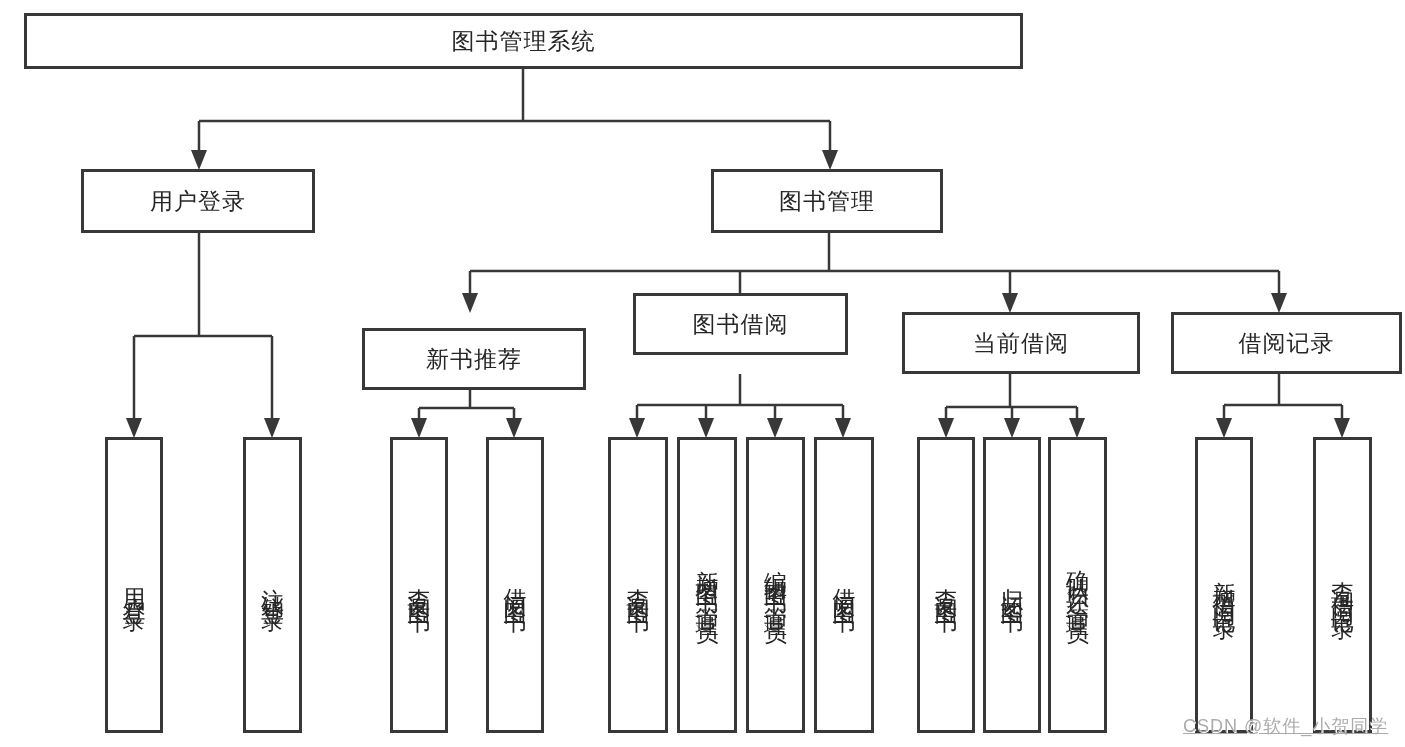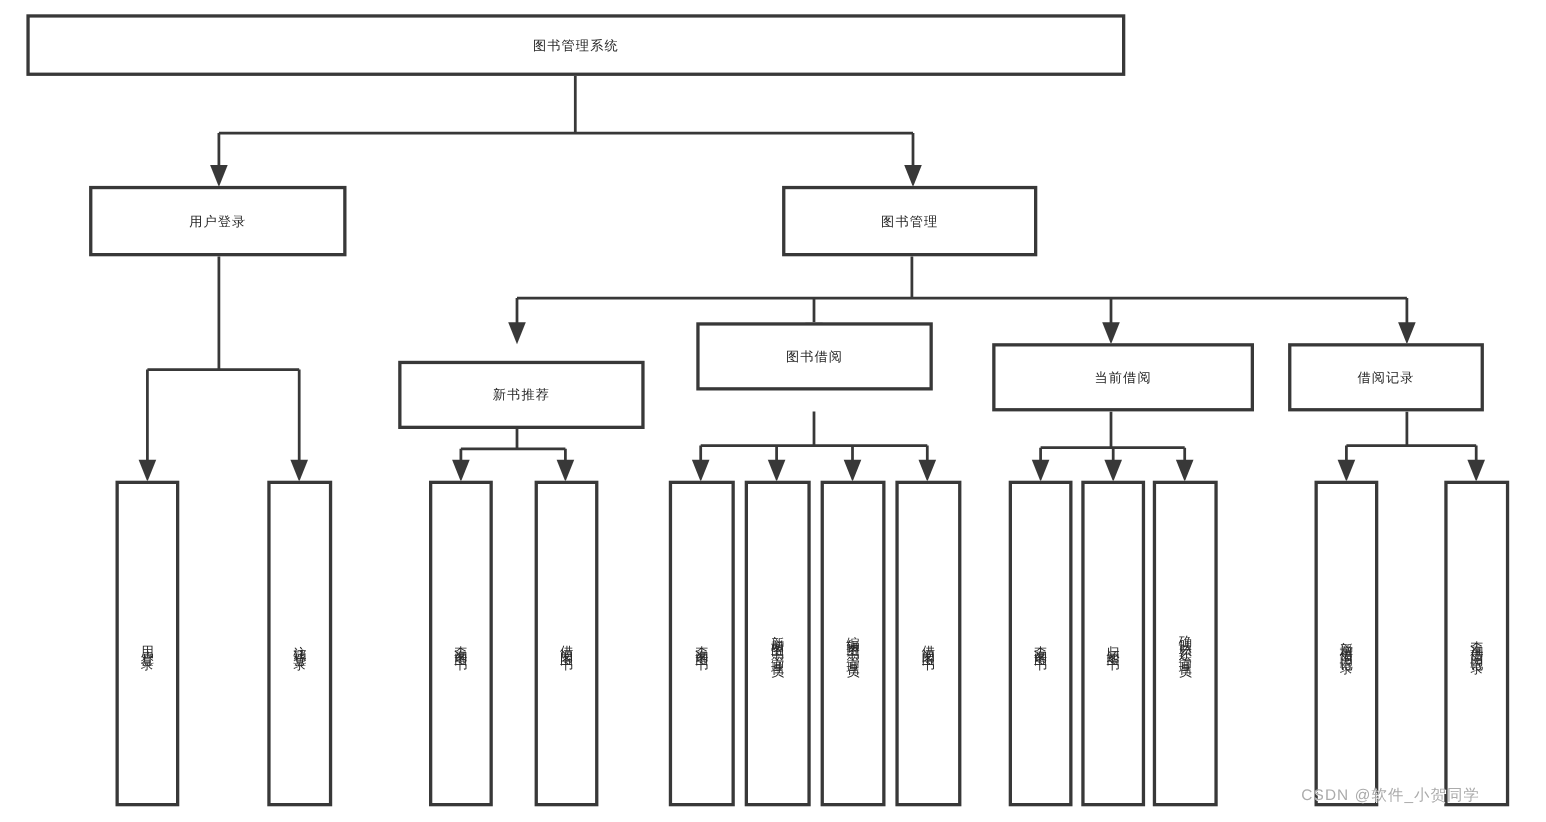--- a/index.html
+++ b/index.html
@@ -5,30 +5,30 @@
   html,body{margin:0;padding:0;background:#ffffff;}
   .canvas{
     position:relative;width:1405px;height:747px;background:#ffffff;overflow:hidden;
     font-family:"Liberation Sans", sans-serif;
   }
   .connectors{position:absolute;left:0;top:0;width:1405px;height:747px;pointer-events:none;}
   .node{
     position:absolute;box-sizing:border-box;
     border:3px solid #383838;background:#ffffff;
     display:flex;align-items:center;justify-content:center;
-    color:#262626;font-size:12px;letter-spacing:1px;
+    color:#262626;font-size:23px;letter-spacing:1px;
   }
   .leaf span{
     writing-mode:vertical-rl;text-orientation:mixed;
     letter-spacing:0.32em;line-height:1;white-space:nowrap;
   }
   .watermark{
     position:absolute;left:1183px;top:714px;
-    color:#ababab;font-size:14px;letter-spacing:1px;
-    text-shadow:1px 1px 0 #ffffff;z-index:5;white-space:nowrap;
+    color:#ababab;font-size:18px;letter-spacing:1px;
+    text-shadow:1px 1px 0 #ffffff;z-index:5;white-space:nowrap;text-decoration:underline;
   }
 </style>
 </head>
 <body>
 
 <div class="canvas">
 
   <svg class="connectors" width="1405" height="747" viewBox="0 0 1405 747">
     <g stroke="#383838" stroke-width="2.5" fill="none">
 
@@ -82,21 +82,21 @@
 
   <div class="node" style="left:362px;top:328px;width:224px;height:62px;">
     <span>新书推荐</span>
   </div>
   <div class="node" style="left:633px;top:293px;width:215px;height:62px;">
     <span>图书借阅</span>
   </div>
   <div class="node" style="left:902px;top:312px;width:238px;height:62px;">
     <span>当前借阅</span>
   </div>
-  <div class="node" style="left:1171px;top:312px;width:178px;height:62px;">
+  <div class="node" style="left:1171px;top:312px;width:231px;height:62px;">
     <span>借阅记录</span>
   </div>
 
   <div class="node leaf" style="left:105px;top:437px;width:58px;height:296px;">
     <span>用户登录</span>
   </div>
   <div class="node leaf" style="left:243px;top:437px;width:59px;height:296px;">
     <span>注销登录</span>
   </div>
 

